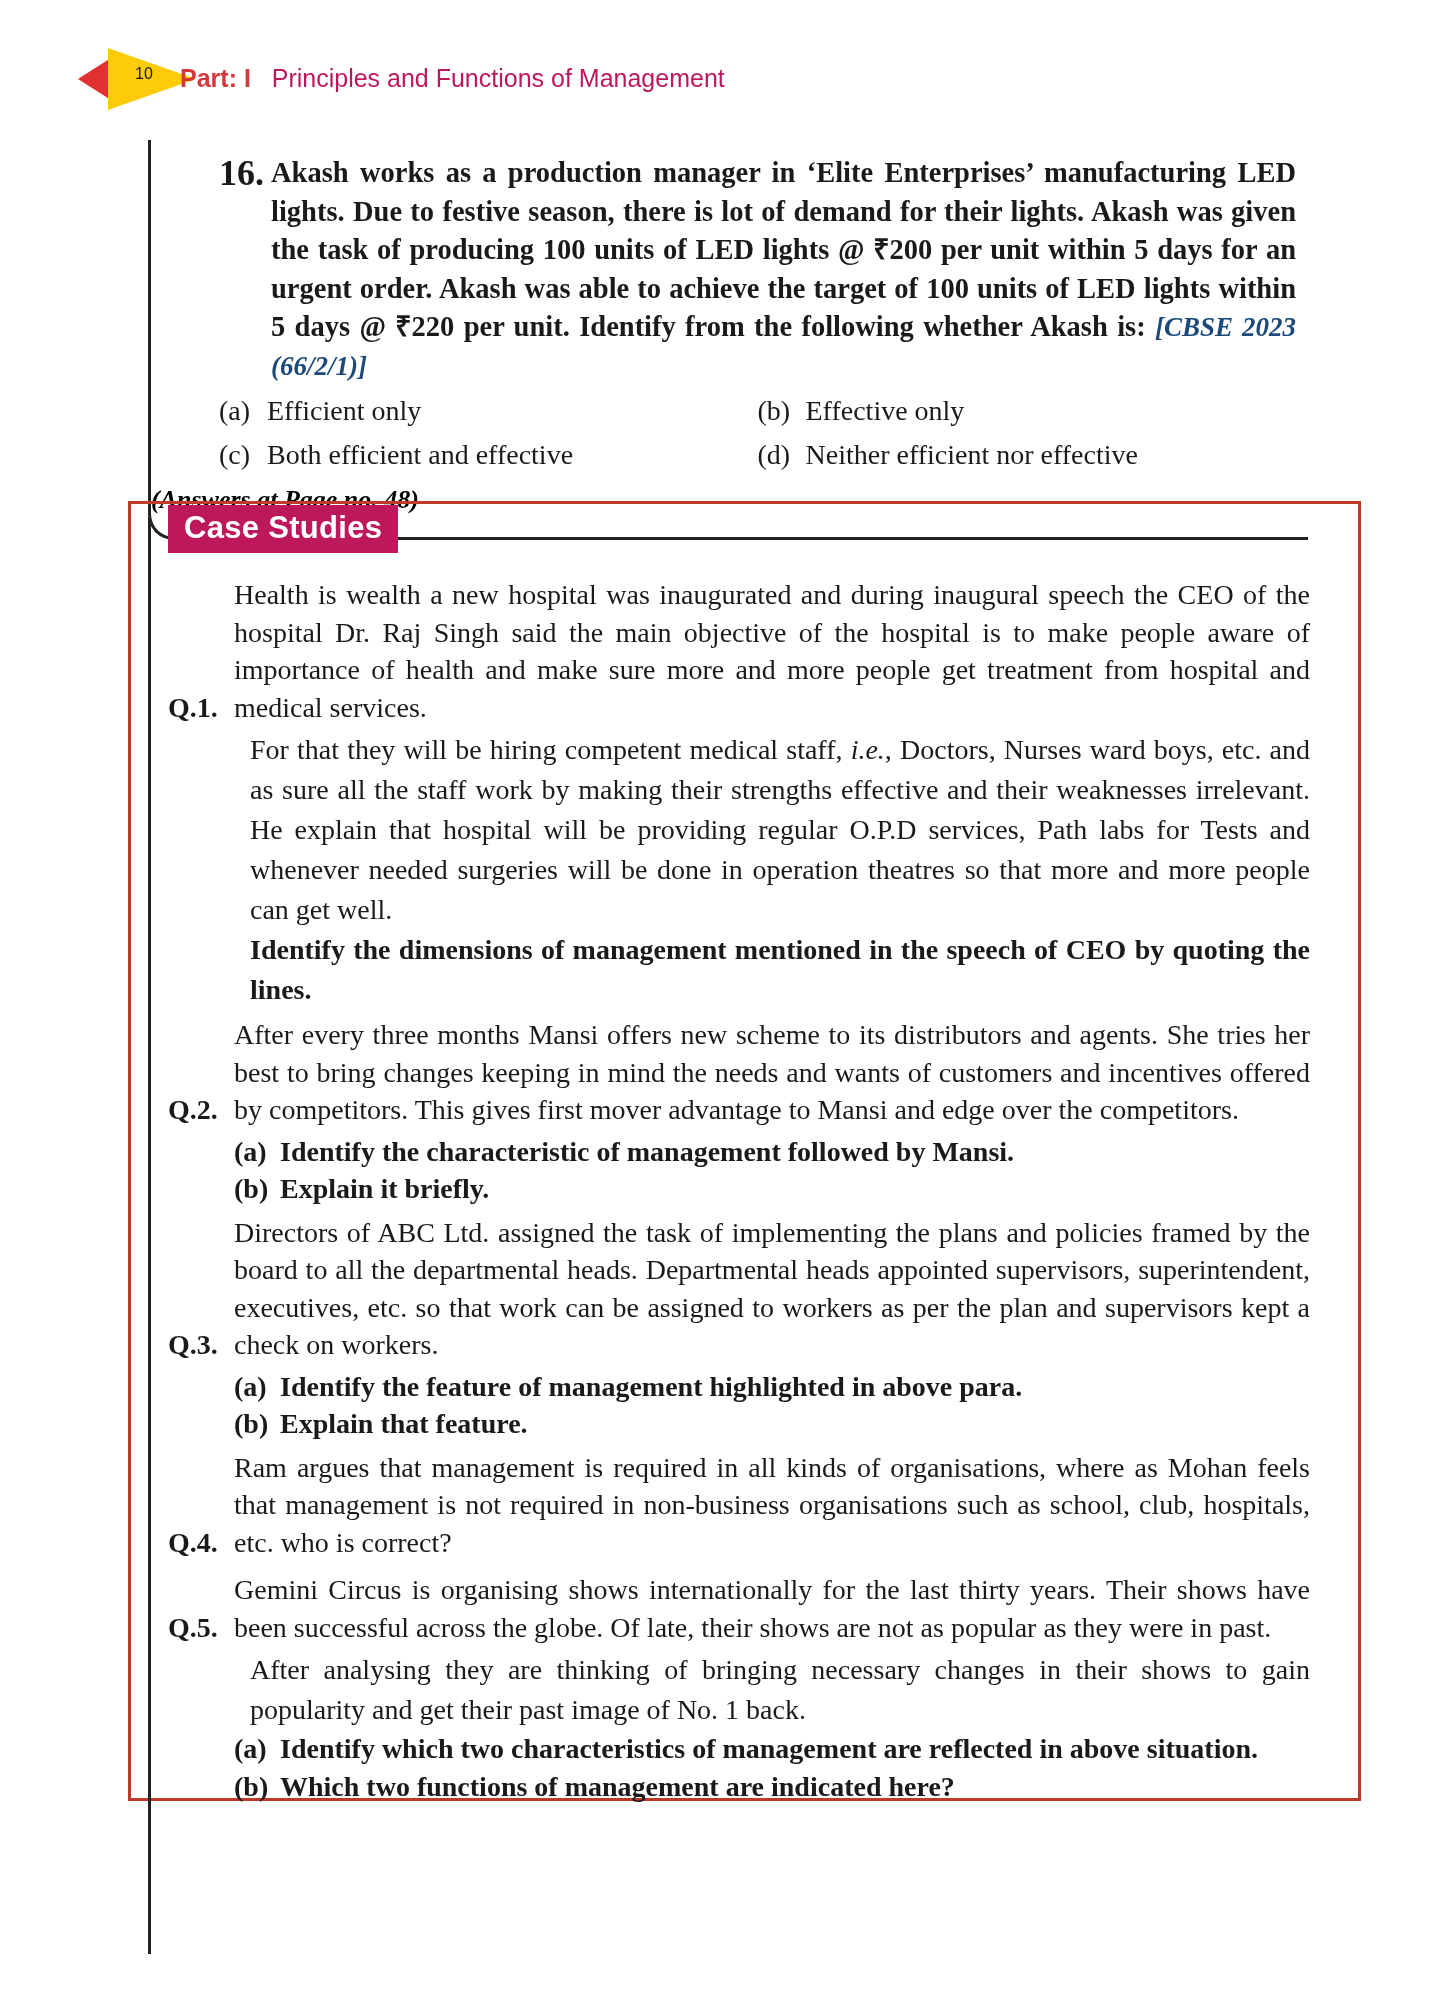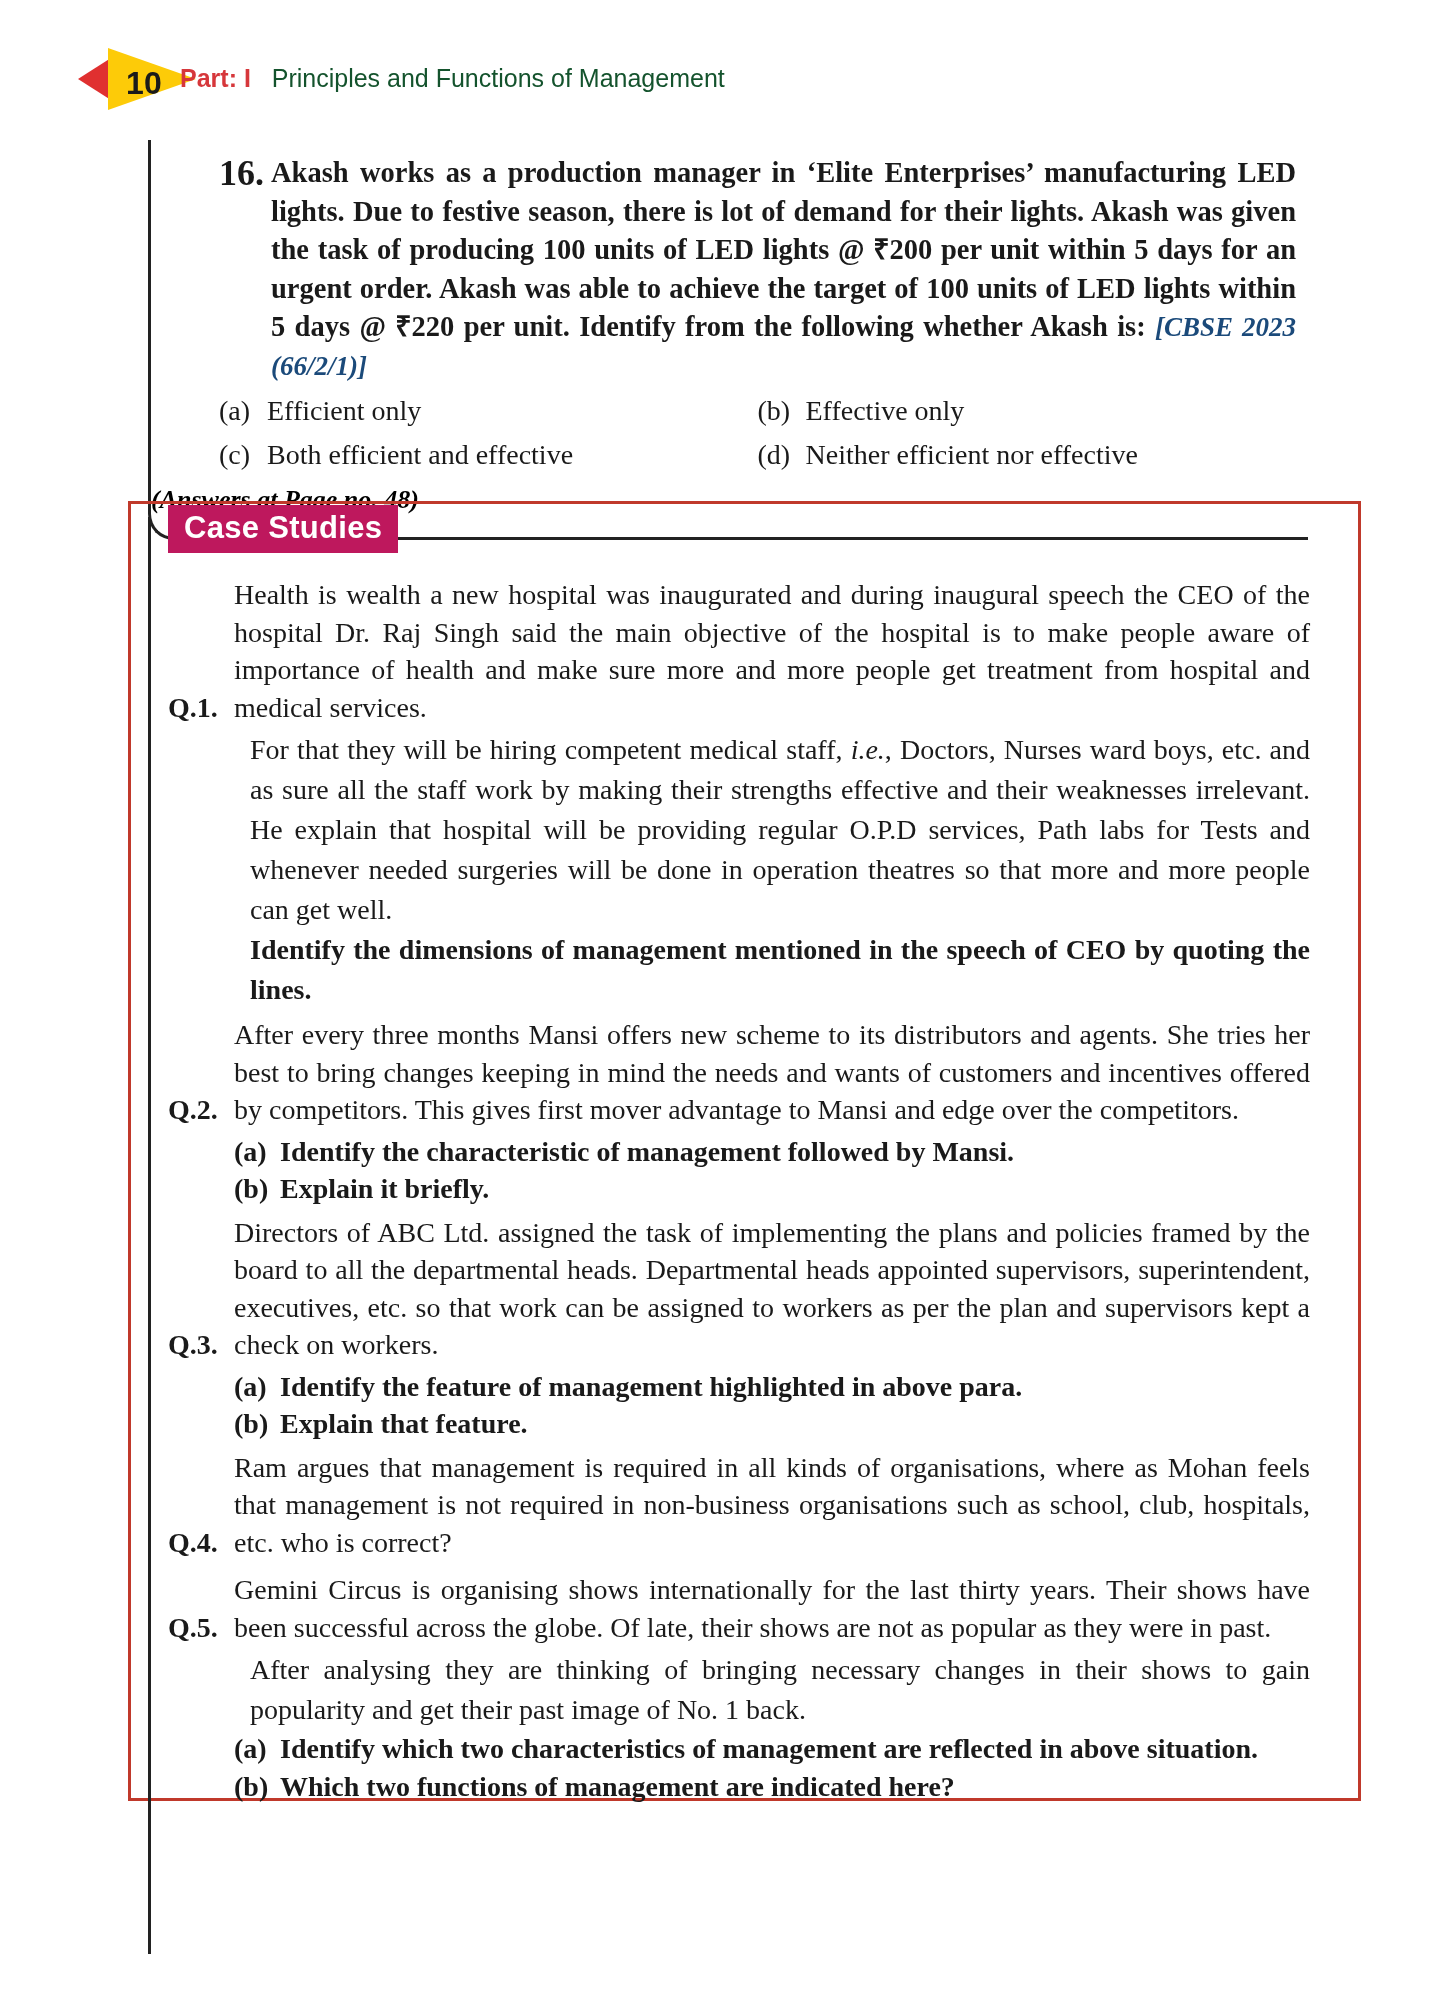--- a/index.html
+++ b/index.html
@@ -51,39 +51,39 @@
     border-bottom: 31px solid transparent;
     border-left: 88px solid #fdcb08;
   }
   .flag-pagenum {
     position: absolute;
     left: 42px;
     top: 17px;
     width: 48px;
     text-align: center;
     font-family: "Liberation Sans", sans-serif;
-    font-size: 32px;
-    font-weight: 700;
+    font-size: 16px;
+    font-weight: 400;
     color: #1a1a1a;
     letter-spacing: .2px;
   }
   .header-text {
     position: absolute;
     left: 180px;
     top: 16px;
     font-family: "Liberation Sans", sans-serif;
     font-size: 25px;
     white-space: nowrap;
   }
   .header-part {
     color: #d6373b;
     font-weight: 600;
   }
   .header-title {
-    color: #14532d;
+    color: #be185d;
     font-weight: 400;
   }
 
   
   .q16-block {
     position: absolute;
     left: 148px;
     top: 140px;
     width: 1160px;
     border-left: 3px solid #222;

